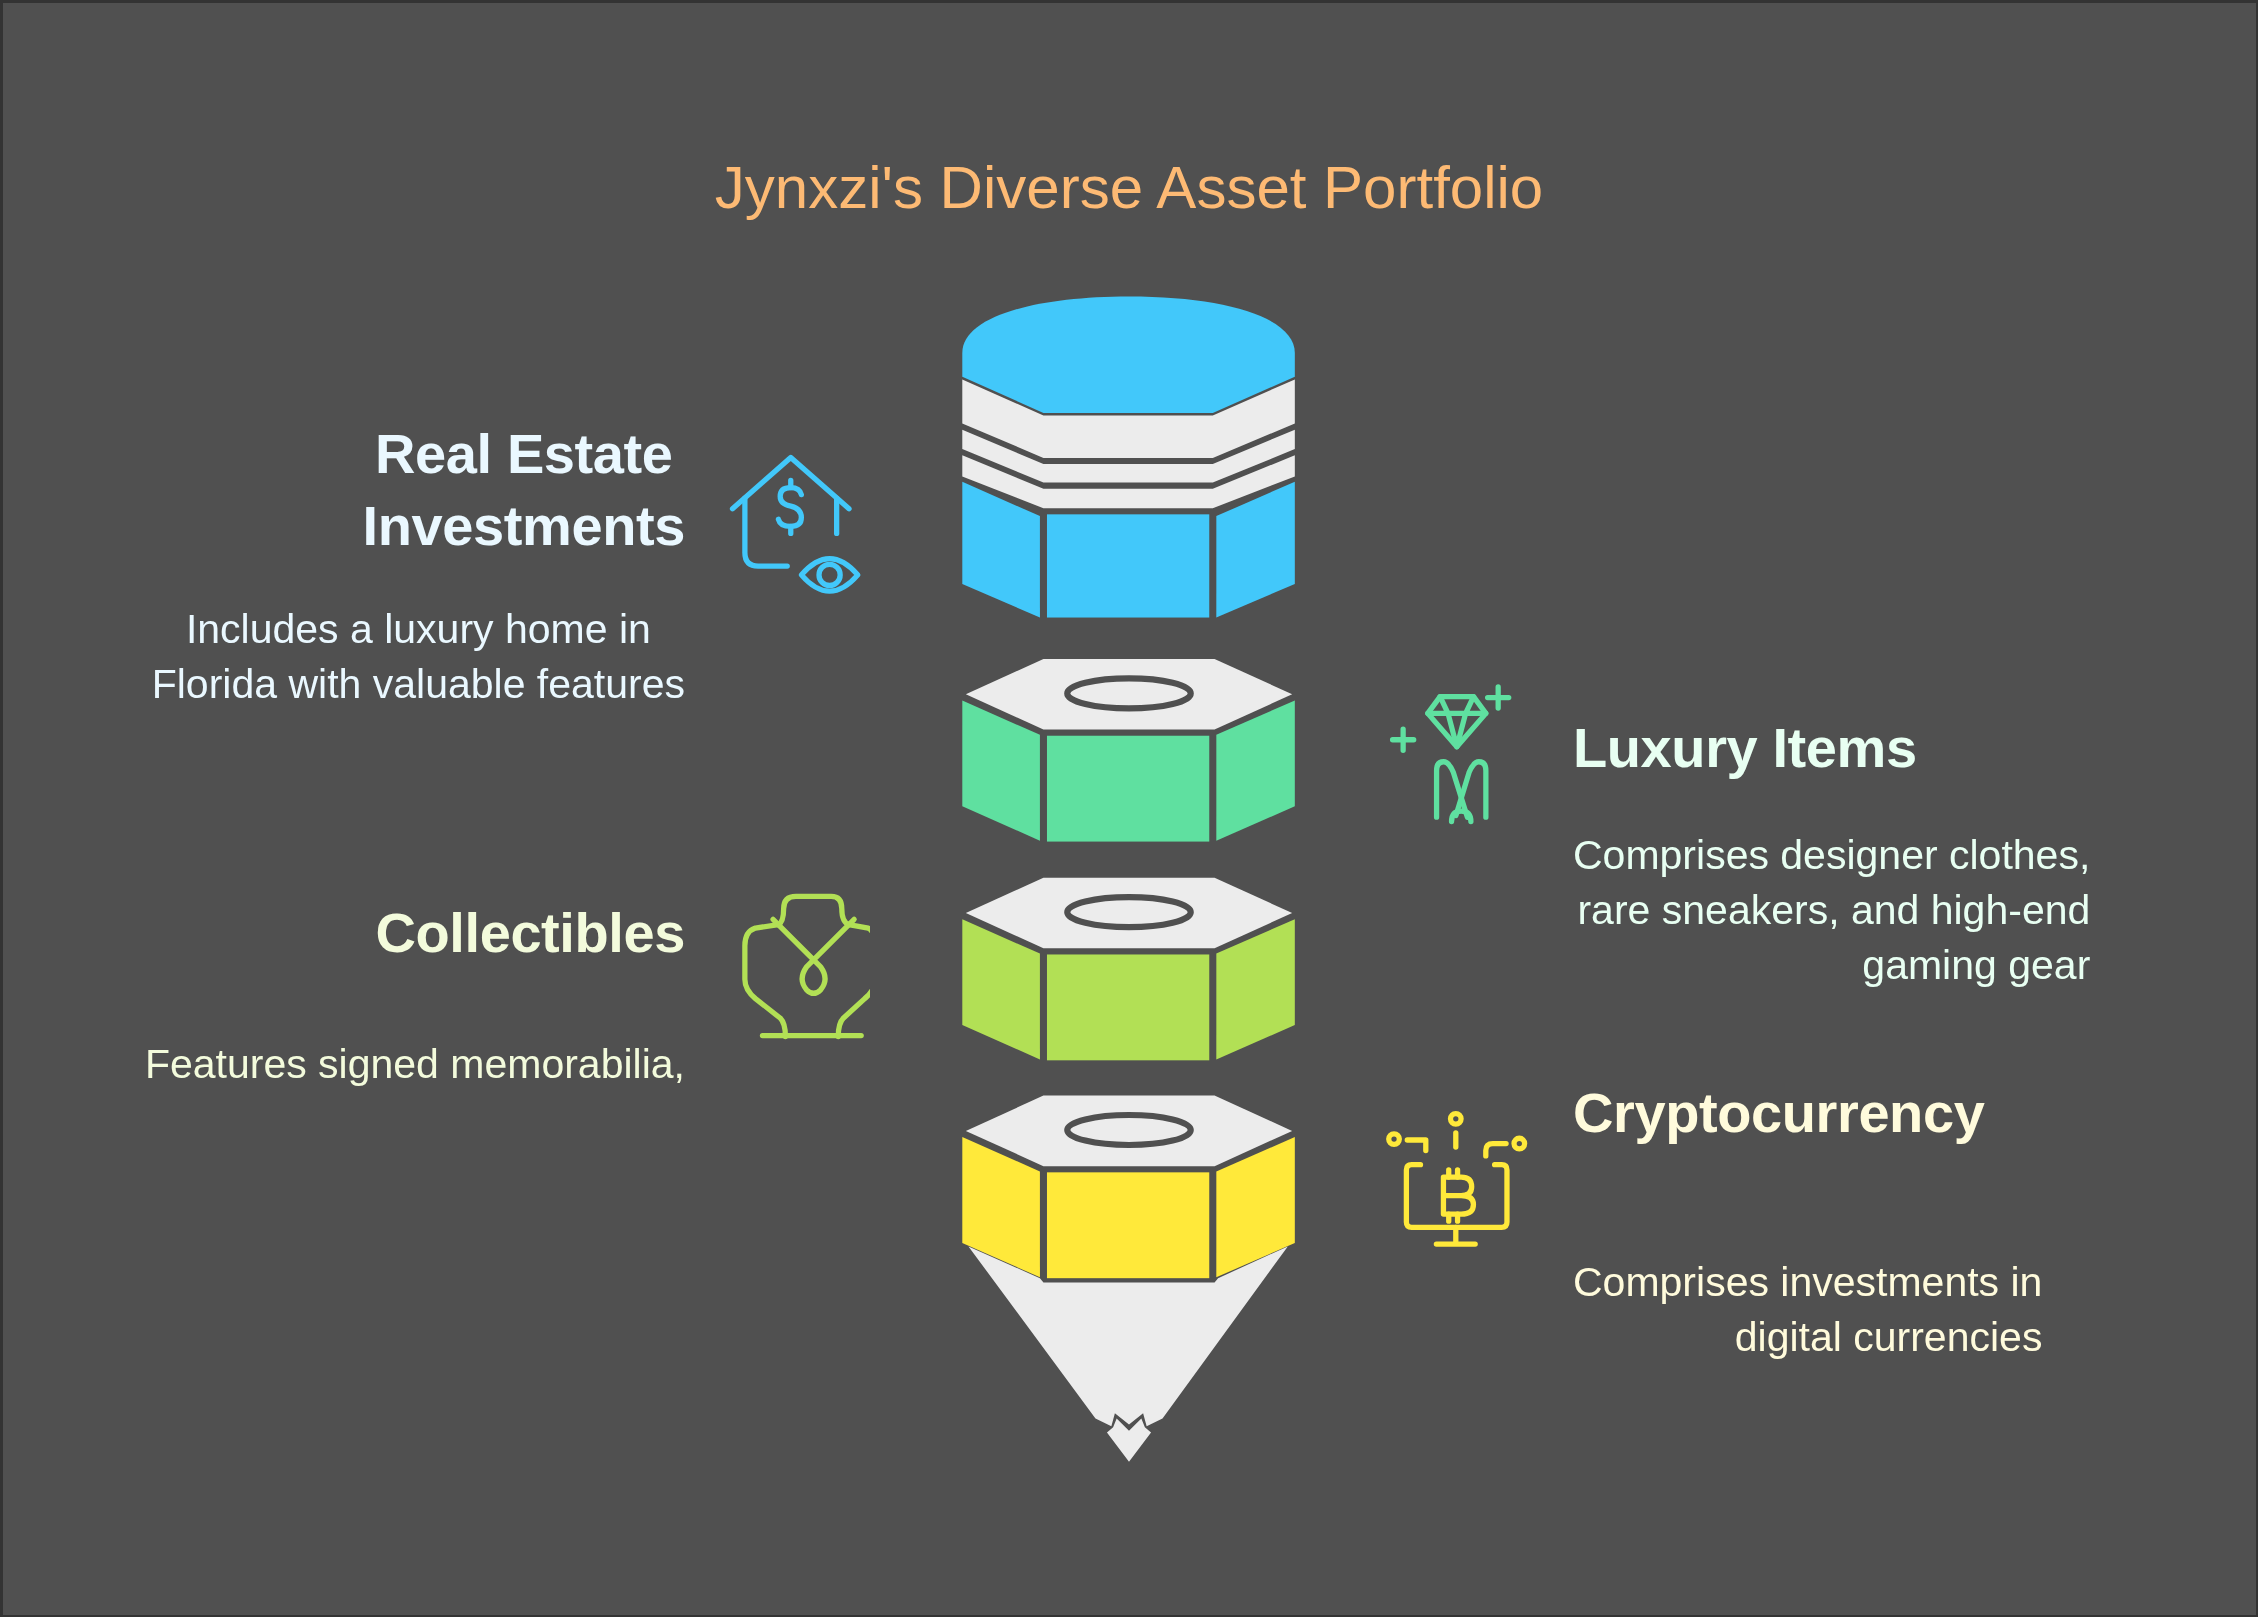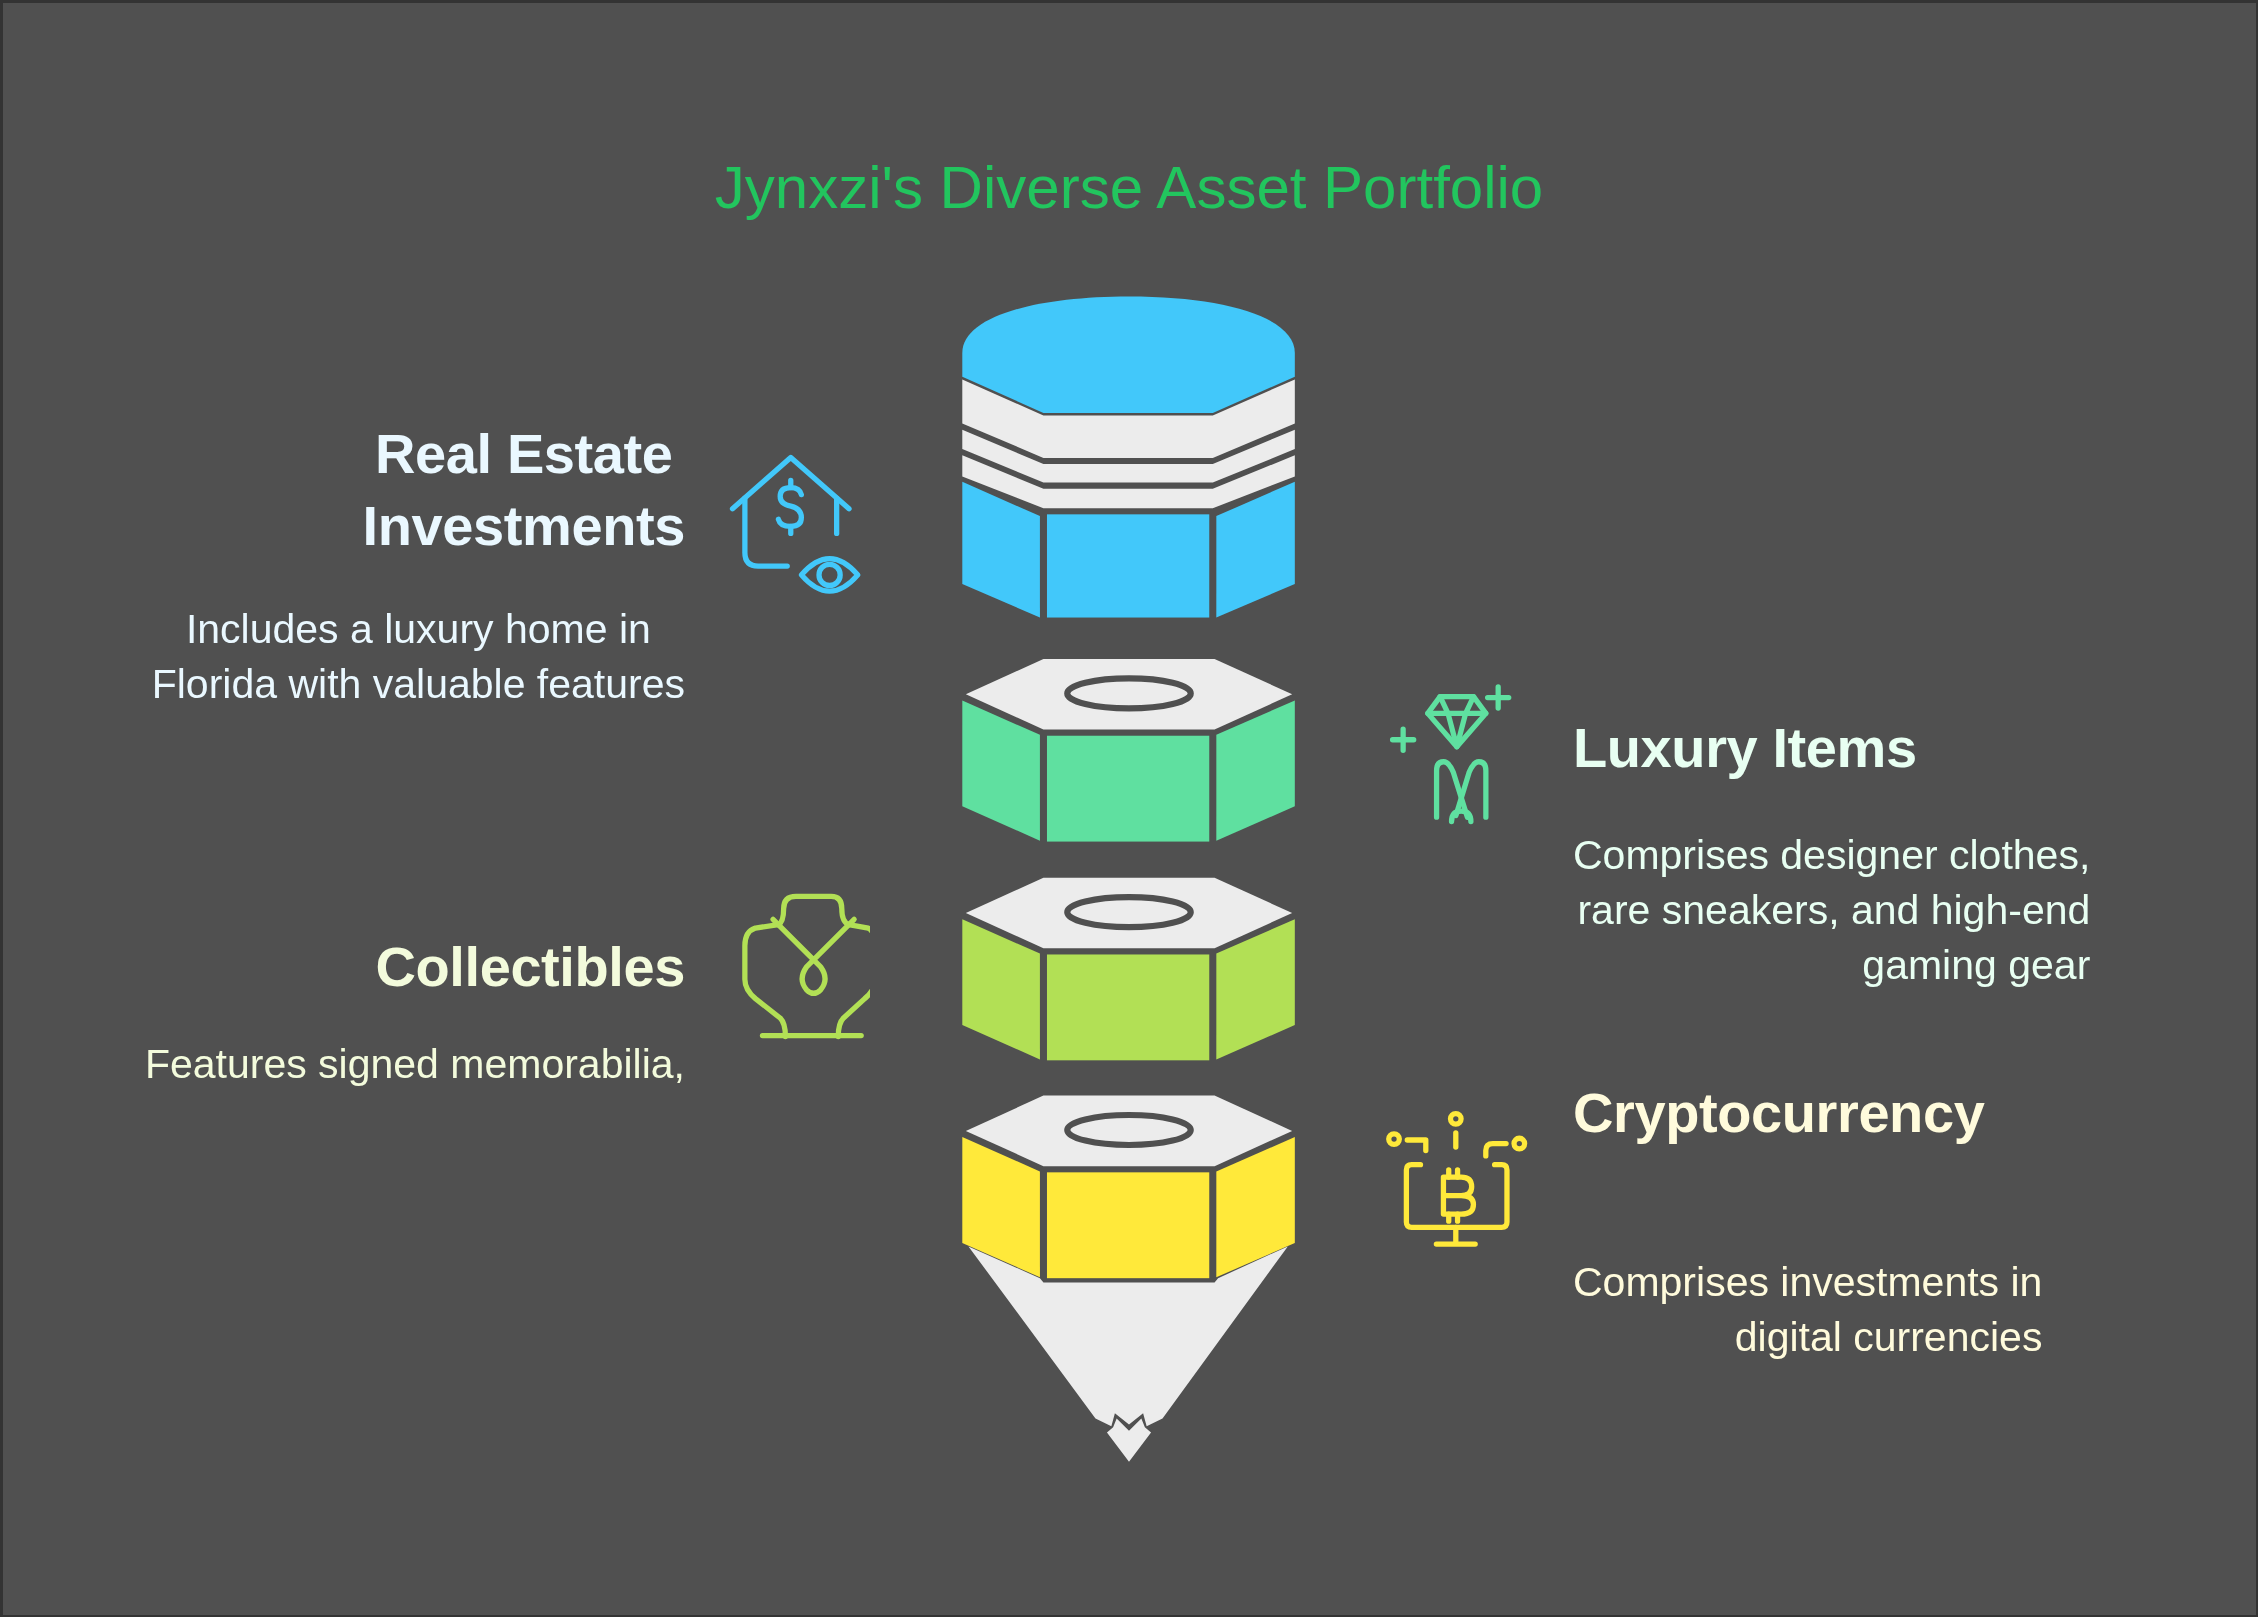--- a/index.html
+++ b/index.html
@@ -9,21 +9,21 @@
     font-family: "Liberation Sans", "DejaVu Sans", sans-serif;
   }
   .canvas {
     position: absolute; left: 2.6px; top: 2.6px;
     width: 2253px; height: 1612px;
     background: #505050;
   }
   .title {
     position: absolute; left: 0; width: 2258px; top: 152px;
     text-align: center; font-size: 60px; font-weight: 400;
-    color: #22c55e; line-height: 71px; letter-spacing: 0px;
+    color: #fdba74; line-height: 71px; letter-spacing: 0px;
   }
   .heading {
     position: absolute; font-weight: 700; font-size: 56px;
     line-height: 72px; white-space: nowrap; letter-spacing: -0.4px;
   }
   .body-text {
     position: absolute; font-size: 41px; line-height: 55px;
     font-weight: 400; white-space: nowrap;
   }
   .left { text-align: center; }
@@ -113,21 +113,21 @@
 <svg class="icon" style="left:1387px; top:672px;" width="159" height="154" viewBox="0 0 180 175" fill="none" stroke="#5fe0a0" stroke-width="6" stroke-linecap="round" stroke-linejoin="round">
   <path d="M126,17 L126,41 M114,29 L138,29"></path>
   <path d="M18,65 L18,89 M6,77 L30,77"></path>
   <path d="M60,28 L98,28 L112,47 L79,85 L46,47 Z"></path>
   <path d="M46,47 L112,47 M60,28 L69,47 L79,85 L89,47 L98,28"></path>
   <path d="M56,165 L56,112 Q56,102 64,102 Q70,102 75,114 L91,165"></path>
   <path d="M112,165 L112,112 Q112,102 104,102 Q98,102 93,114 L78,163"></path>
   <path d="M73,170 Q73,158 84,158 Q95,158 95,170"></path>
 </svg>
 
-<div class="heading left" style="right:1573px; top:931px; color:#f3fbdc;">
+<div class="heading left" style="right:1573px; top:897px; color:#f3fbdc;">
   <span class="line">Collectibles</span>
 </div>
 <div class="body-text left" style="right:1573px; top:1037px; color:#f3fbdc;">
   <span class="line">Features signed memorabilia,</span>
 </div>
 <svg class="icon" style="left:729px; top:891px;" width="141" height="150" viewBox="0 0 160 170" fill="none" stroke="#b2e055" stroke-width="6" stroke-linecap="round" stroke-linejoin="round">
   <path d="M56,38 Q62,35 62,20 Q62,6 76,6 L116,6 Q128,6 128,20 Q128,35 136,38"></path>
   <path d="M56,38 L30,42 Q18,46 18,62 L18,100 Q18,112 30,122 L58,144 Q64,150 64,165"></path>
   <path d="M136,38 L158,42 Q166,46 166,62 L166,100 Q166,112 154,122 L130,144 Q124,150 124,165"></path>
   <path d="M50,32 L104,86 Q114,100 104,112 Q96,120 88,112 Q78,100 88,86 L142,32"></path>

